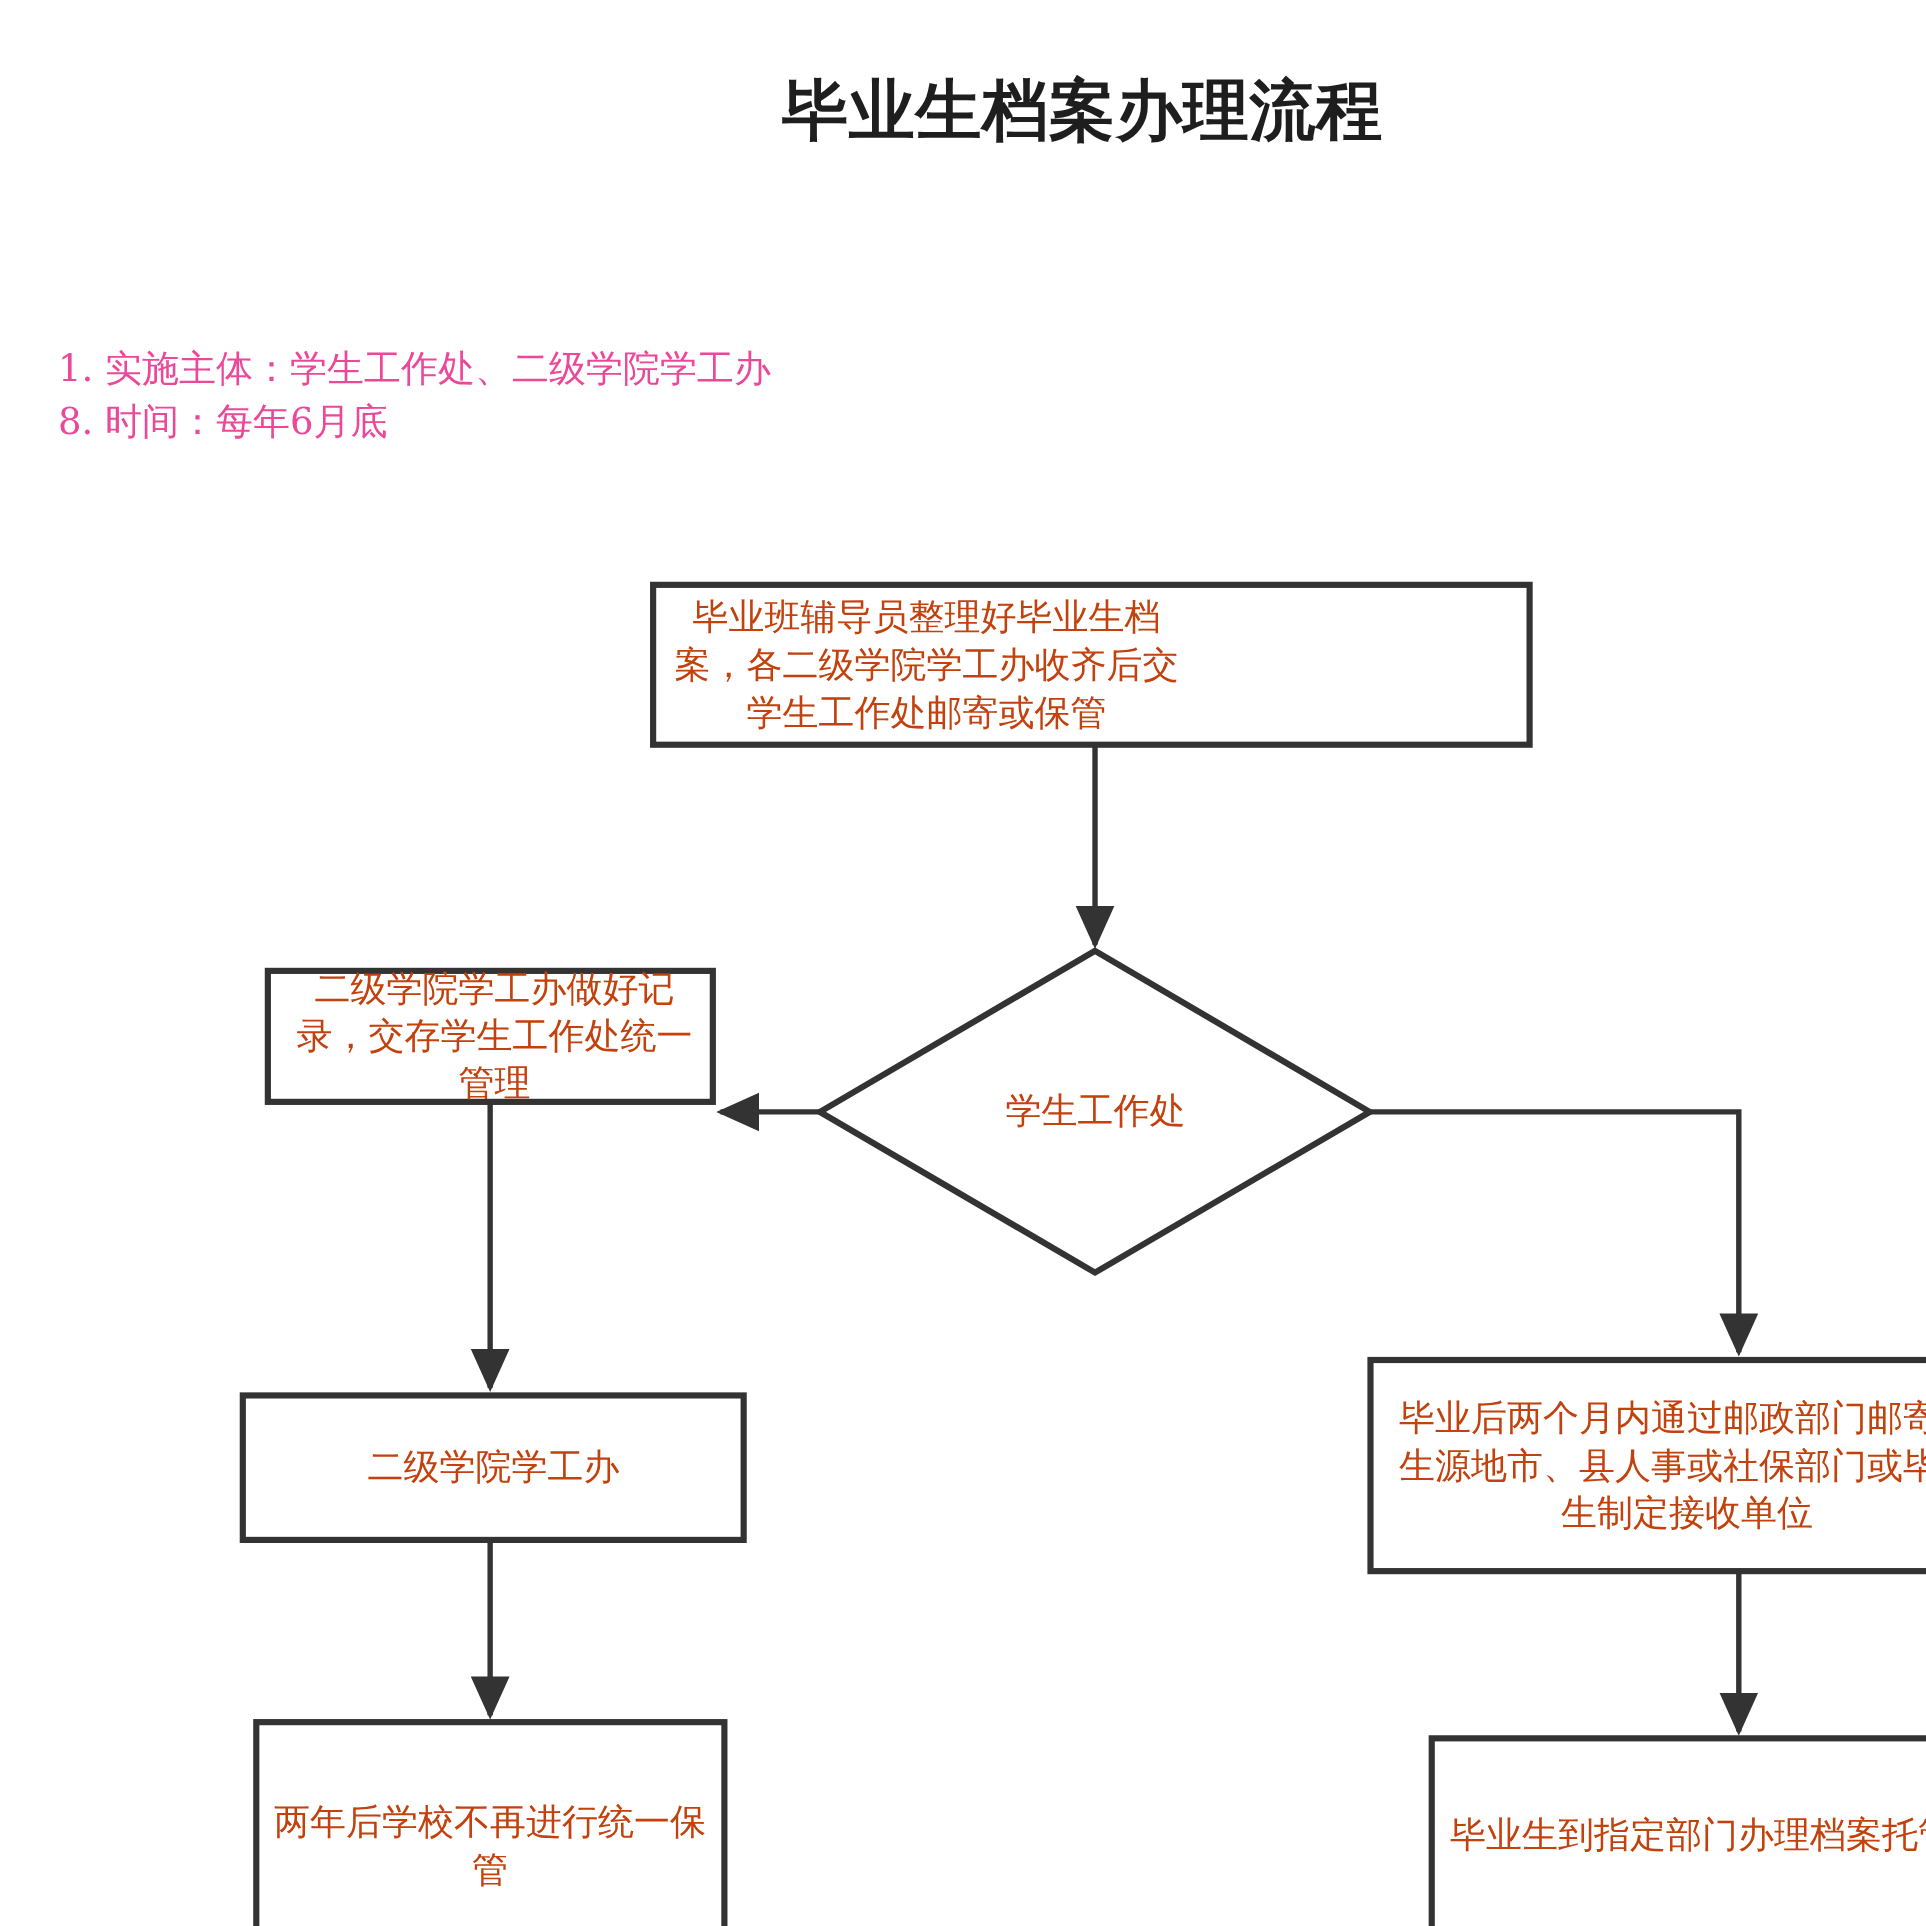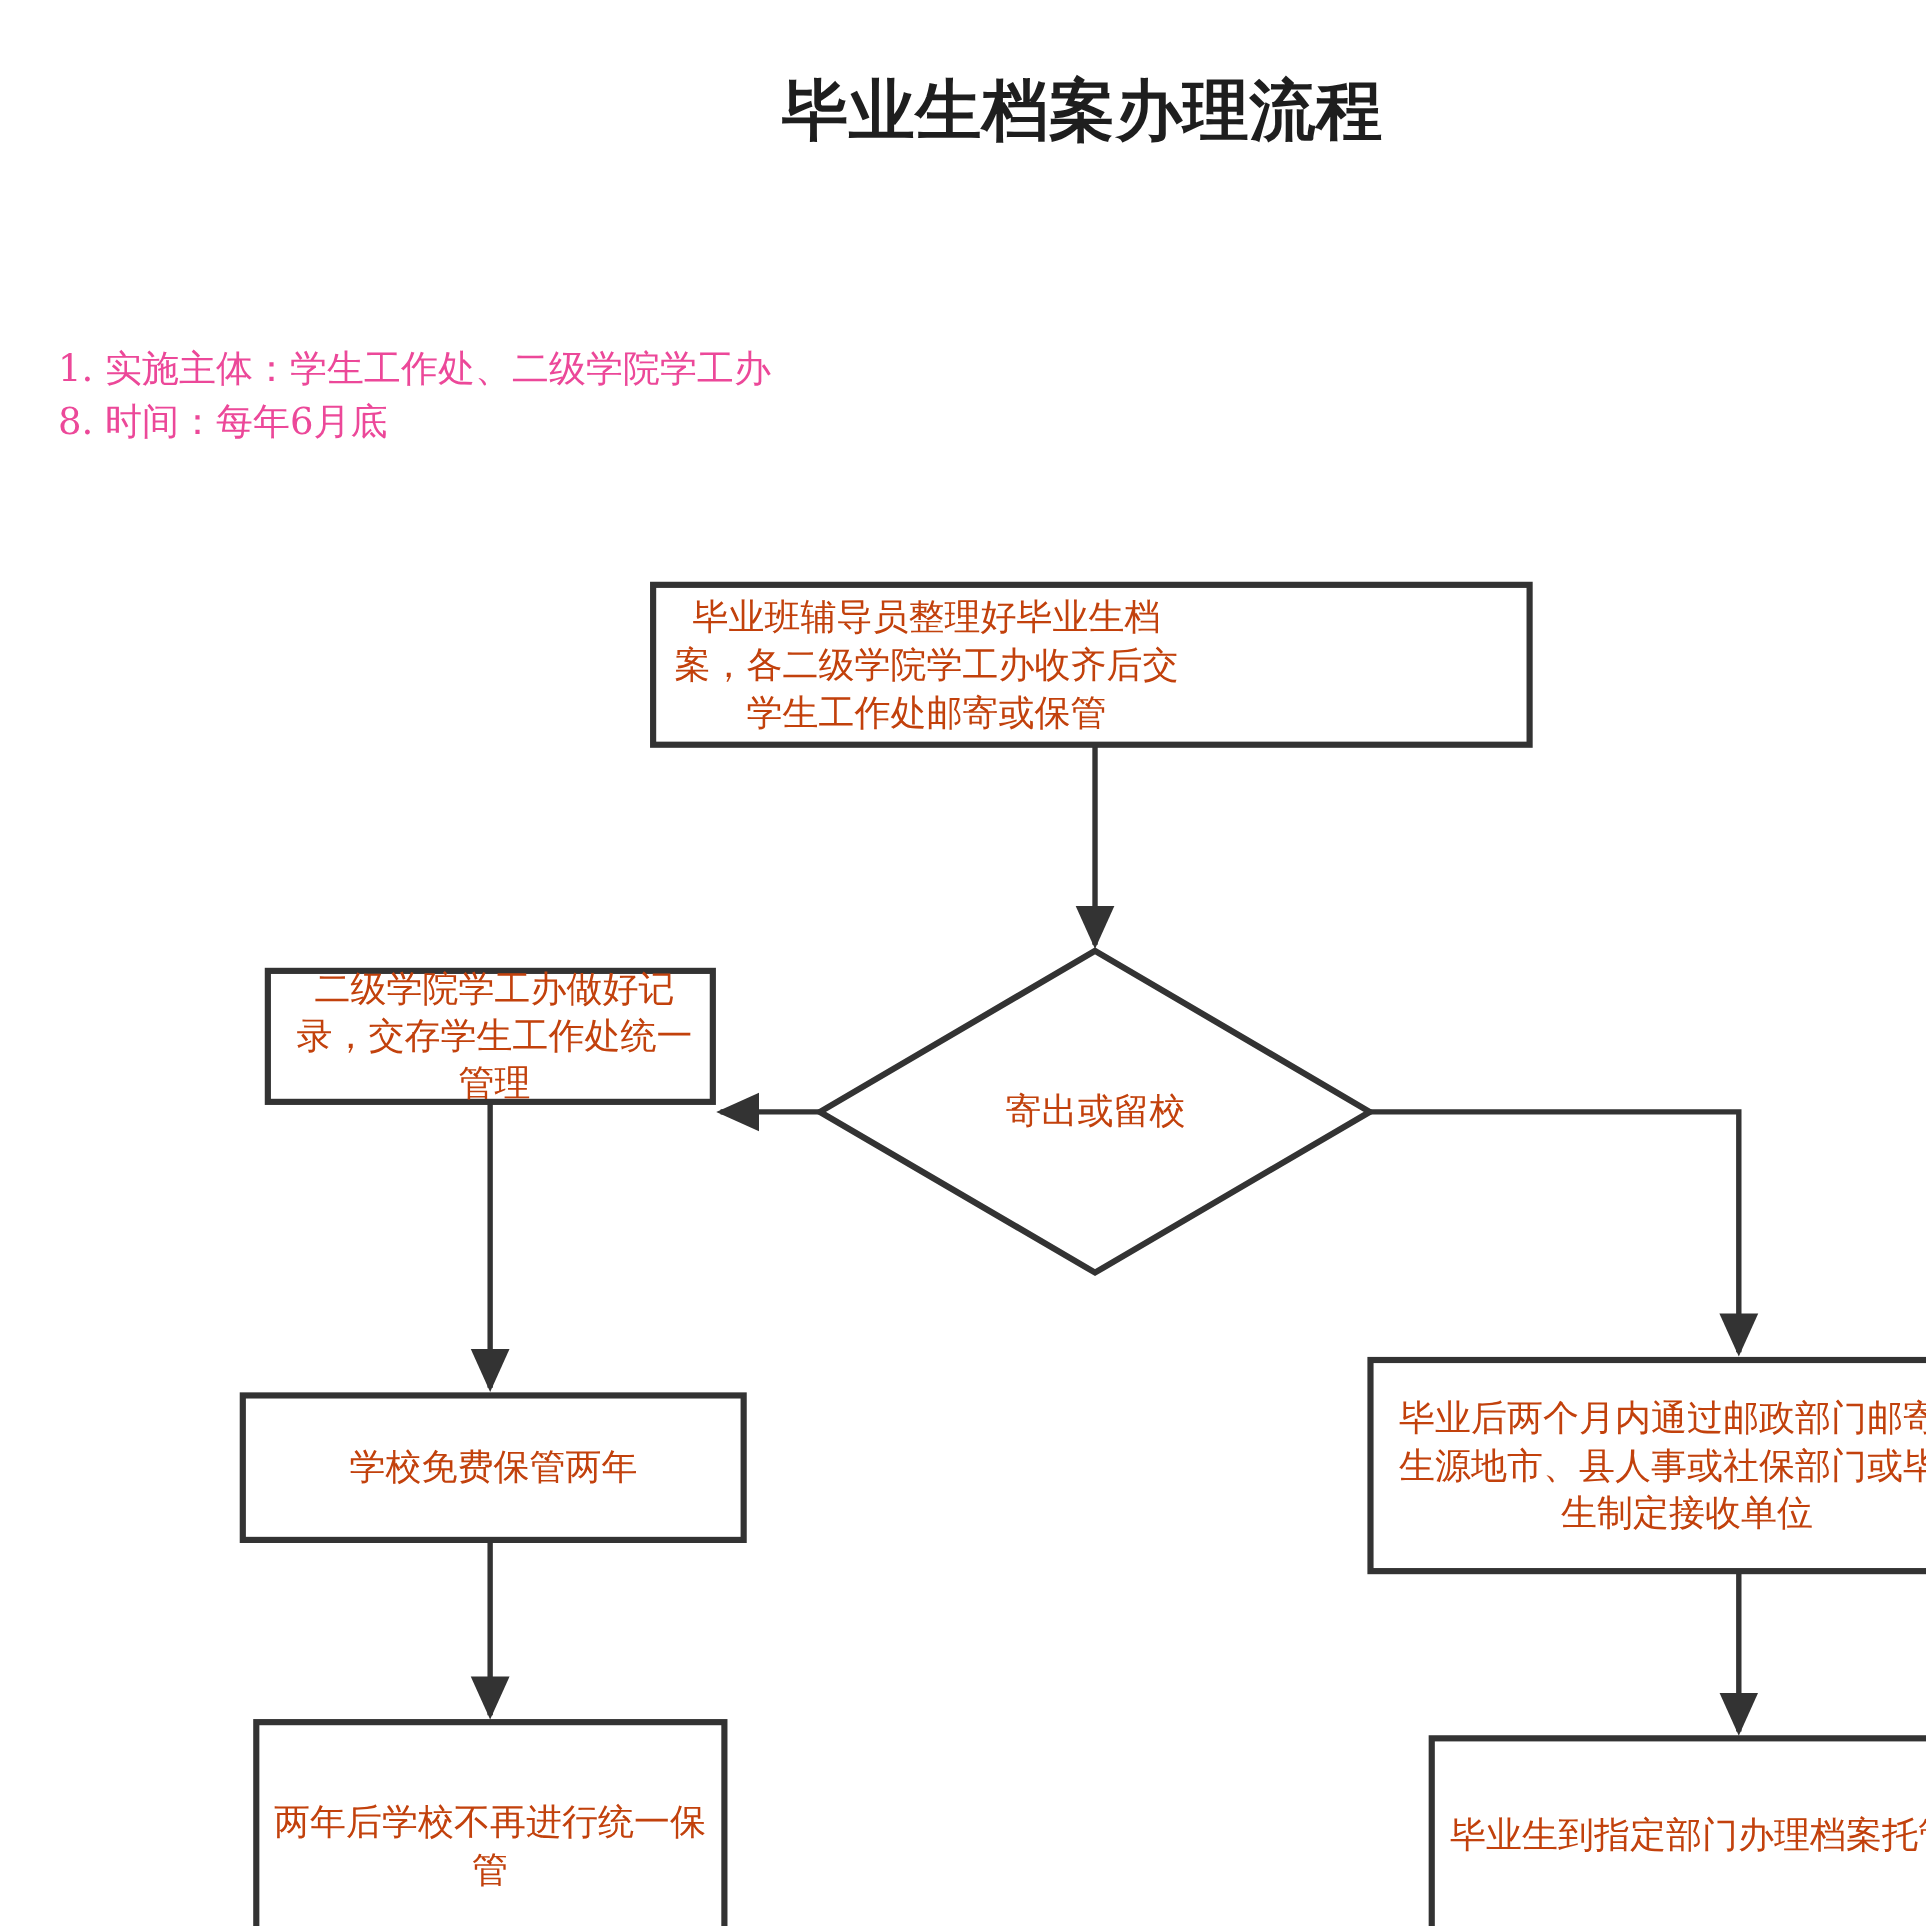--- a/index.html
+++ b/index.html
@@ -184,29 +184,29 @@
     <rect x="3557" y="3530" width="1645" height="548" fill="#ffffff" stroke="#333333" stroke-width="16"></rect>
 
     <rect x="3716" y="4512" width="1595" height="500" fill="#ffffff" stroke="#333333" stroke-width="16"></rect>
   </svg>
 
   <div class="node-text" id="txt-box-intake">
     <span>毕业班辅导员整理好毕业生档案，各二级学院学工办收齐后交学生工作处邮寄或保管</span>
   </div>
 
   <div class="node-text" id="txt-decision">
-    <span>寄出或留校</span>
+    <span>学生工作处</span>
   </div>
 
   <div class="node-text" id="txt-box-record">
     <span>二级学院学工办做好记录，交存学生工作处统一管理</span>
   </div>
 
   <div class="node-text" id="txt-box-freekeep">
-    <span>学校免费保管两年</span>
+    <span>二级学院学工办</span>
   </div>
 
   <div class="node-text" id="txt-box-after2y">
     <span>两年后学校不再进行统一保管</span>
   </div>
 
   <div class="node-text" id="txt-box-mailback">
     <span>毕业后两个月内通过邮政部门邮寄回生源地市、县人事或社保部门或毕业生制定接收单位</span>
   </div>
 

